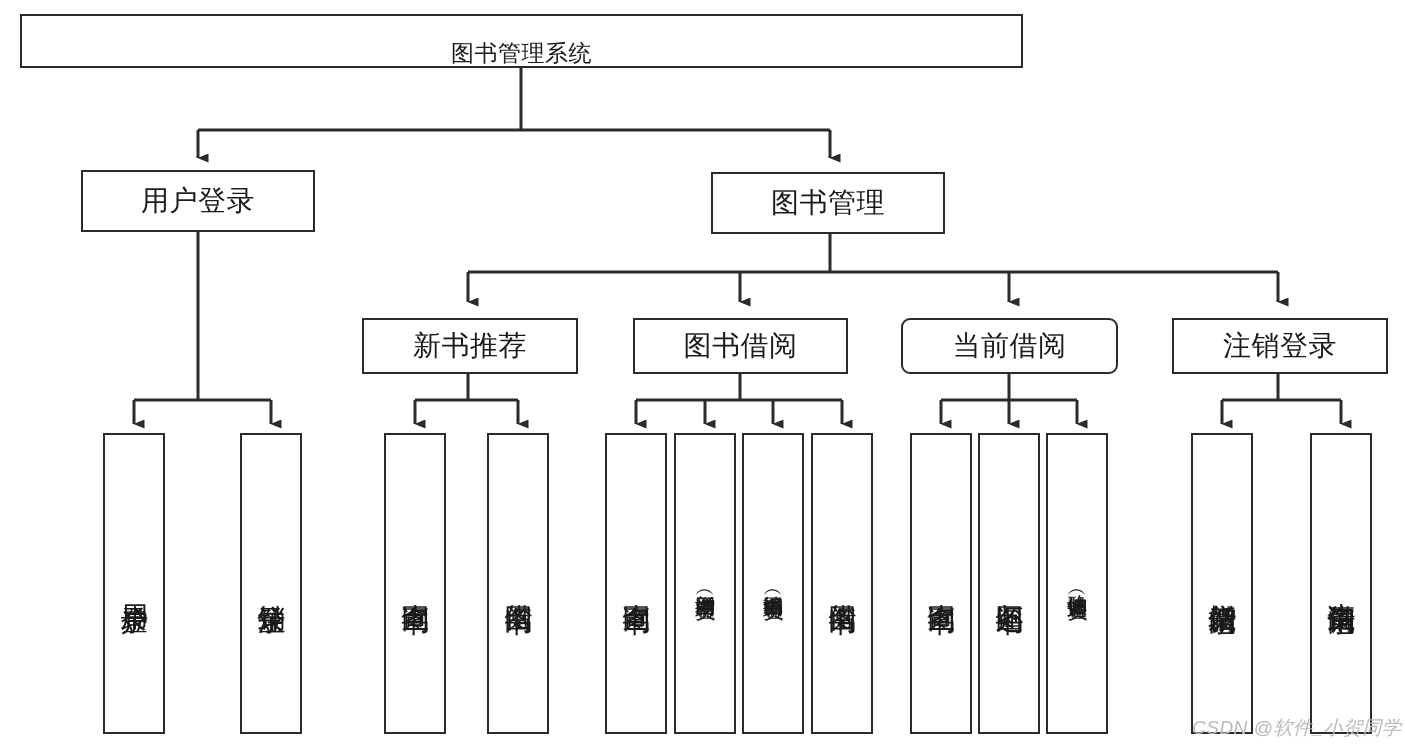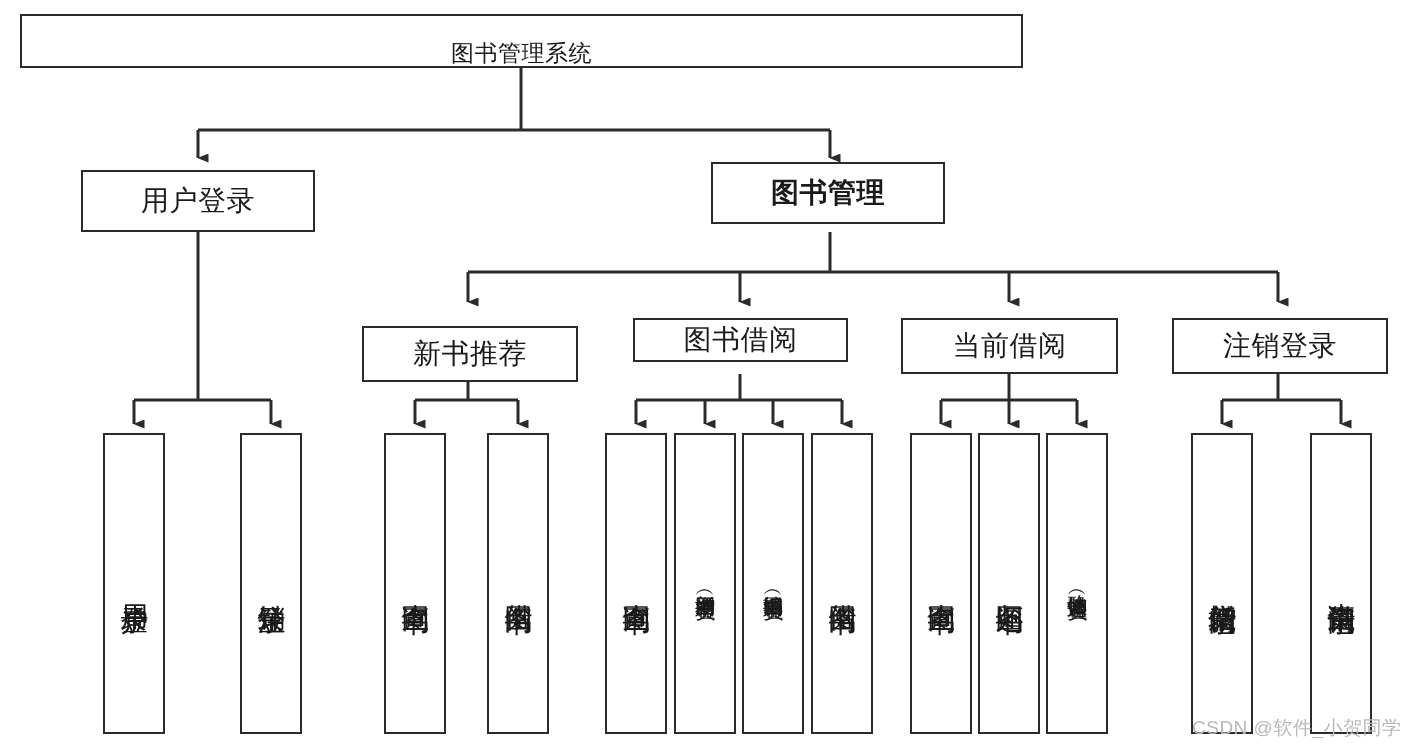--- a/index.html
+++ b/index.html
@@ -52,20 +52,21 @@
     letter-spacing: 1px;
     max-height: 100%;
   }
   .watermark {
     position: absolute;
     font-size: 19px;
     color: #b8b8b8;
     white-space: nowrap;
     letter-spacing: 0.5px;
     pointer-events: none;
+    font-style: italic;
   }
 </style>
 </head>
 <body>
 
 <div id="diagram-root">
 
   <svg class="diagram" viewBox="0 0 1405 747" xmlns="http://www.w3.org/2000/svg">
     <defs>
       <marker id="arrowhead" markerWidth="9" markerHeight="11" refX="4.5" refY="10.5" orient="auto" markerUnits="userSpaceOnUse">
@@ -129,33 +130,33 @@
   </svg>
 
   <div class="node-box" style="left:20px; top:14px; width:1003px; height:54px;">
     <span class="node-label" style="font-size:23px;margin-top:24px;">图书管理系统</span>
   </div>
 
   <div class="node-box" style="left:81px; top:170px; width:234px; height:62px;">
     <span class="node-label">用户登录</span>
   </div>
 
-  <div class="node-box" style="left:711px; top:162px; width:234px; height:62px;font-weight:bold;">
+  <div class="node-box" style="left:711px; top:172px; width:234px; height:62px;">
     <span class="node-label">图书管理</span>
   </div>
 
-  <div class="node-box" style="left:362px; top:326px; width:216px; height:56px;">
+  <div class="node-box" style="left:362px; top:318px; width:216px; height:56px;">
     <span class="node-label">新书推荐</span>
   </div>
 
-  <div class="node-box" style="left:633px; top:318px; width:215px; height:44px;">
+  <div class="node-box" style="left:633px; top:318px; width:215px; height:56px;">
     <span class="node-label">图书借阅</span>
   </div>
 
-  <div class="node-box" style="left:901px; top:318px; width:217px; height:56px;">
+  <div class="node-box" style="left:901px; top:318px; width:217px; height:56px;border-radius:9px;">
     <span class="node-label">当前借阅</span>
   </div>
 
   <div class="node-box" style="left:1172px; top:318px; width:216px; height:56px;">
     <span class="node-label">注销登录</span>
   </div>
 
   <div class="node-box vertical" style="left:103px; top:433px; width:62px; height:301px;">
     <span class="node-label">用户登录</span>
   </div>

